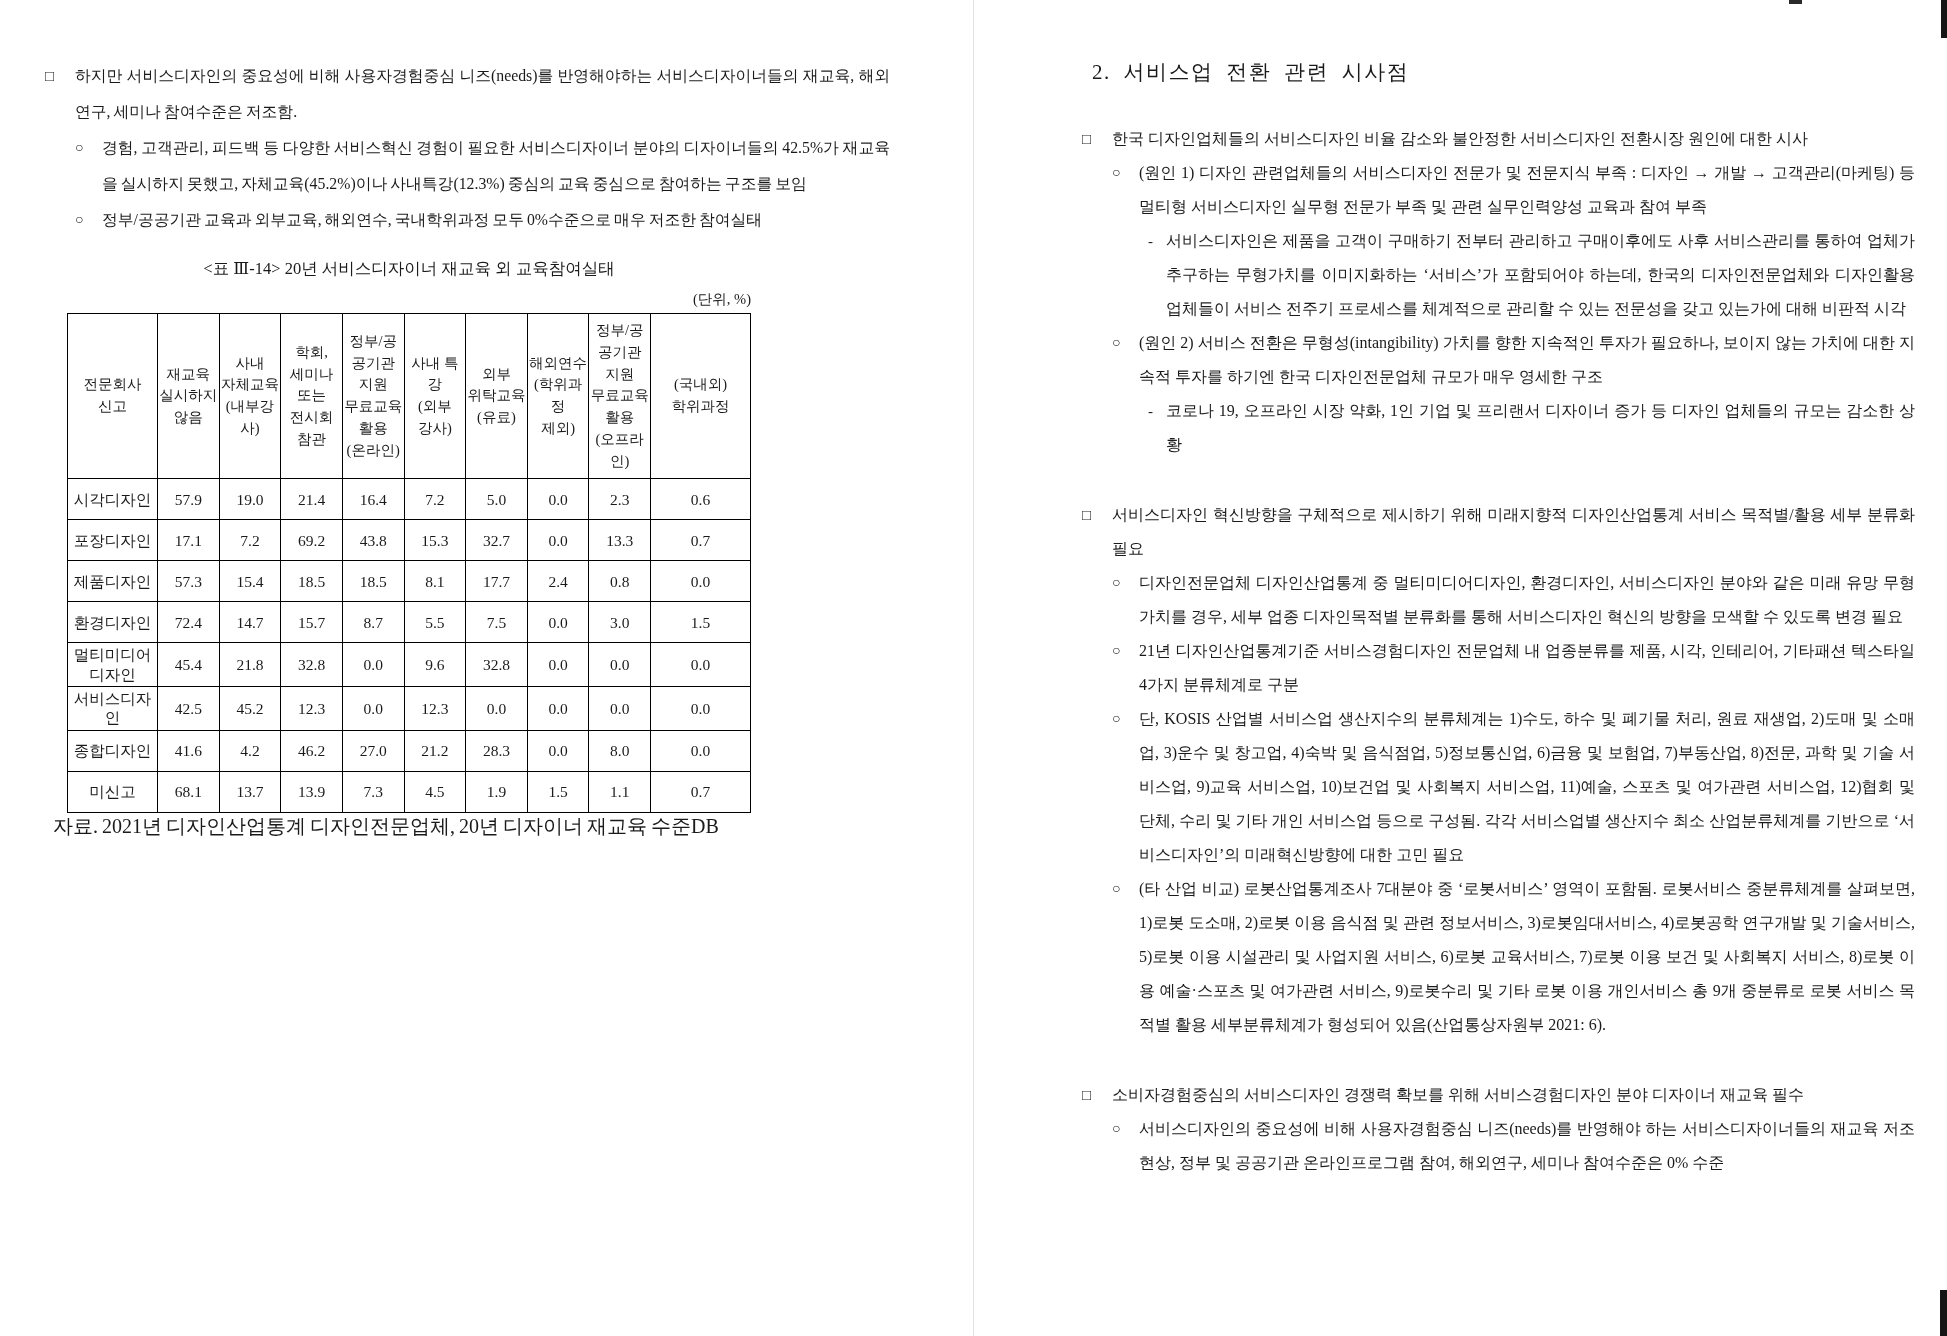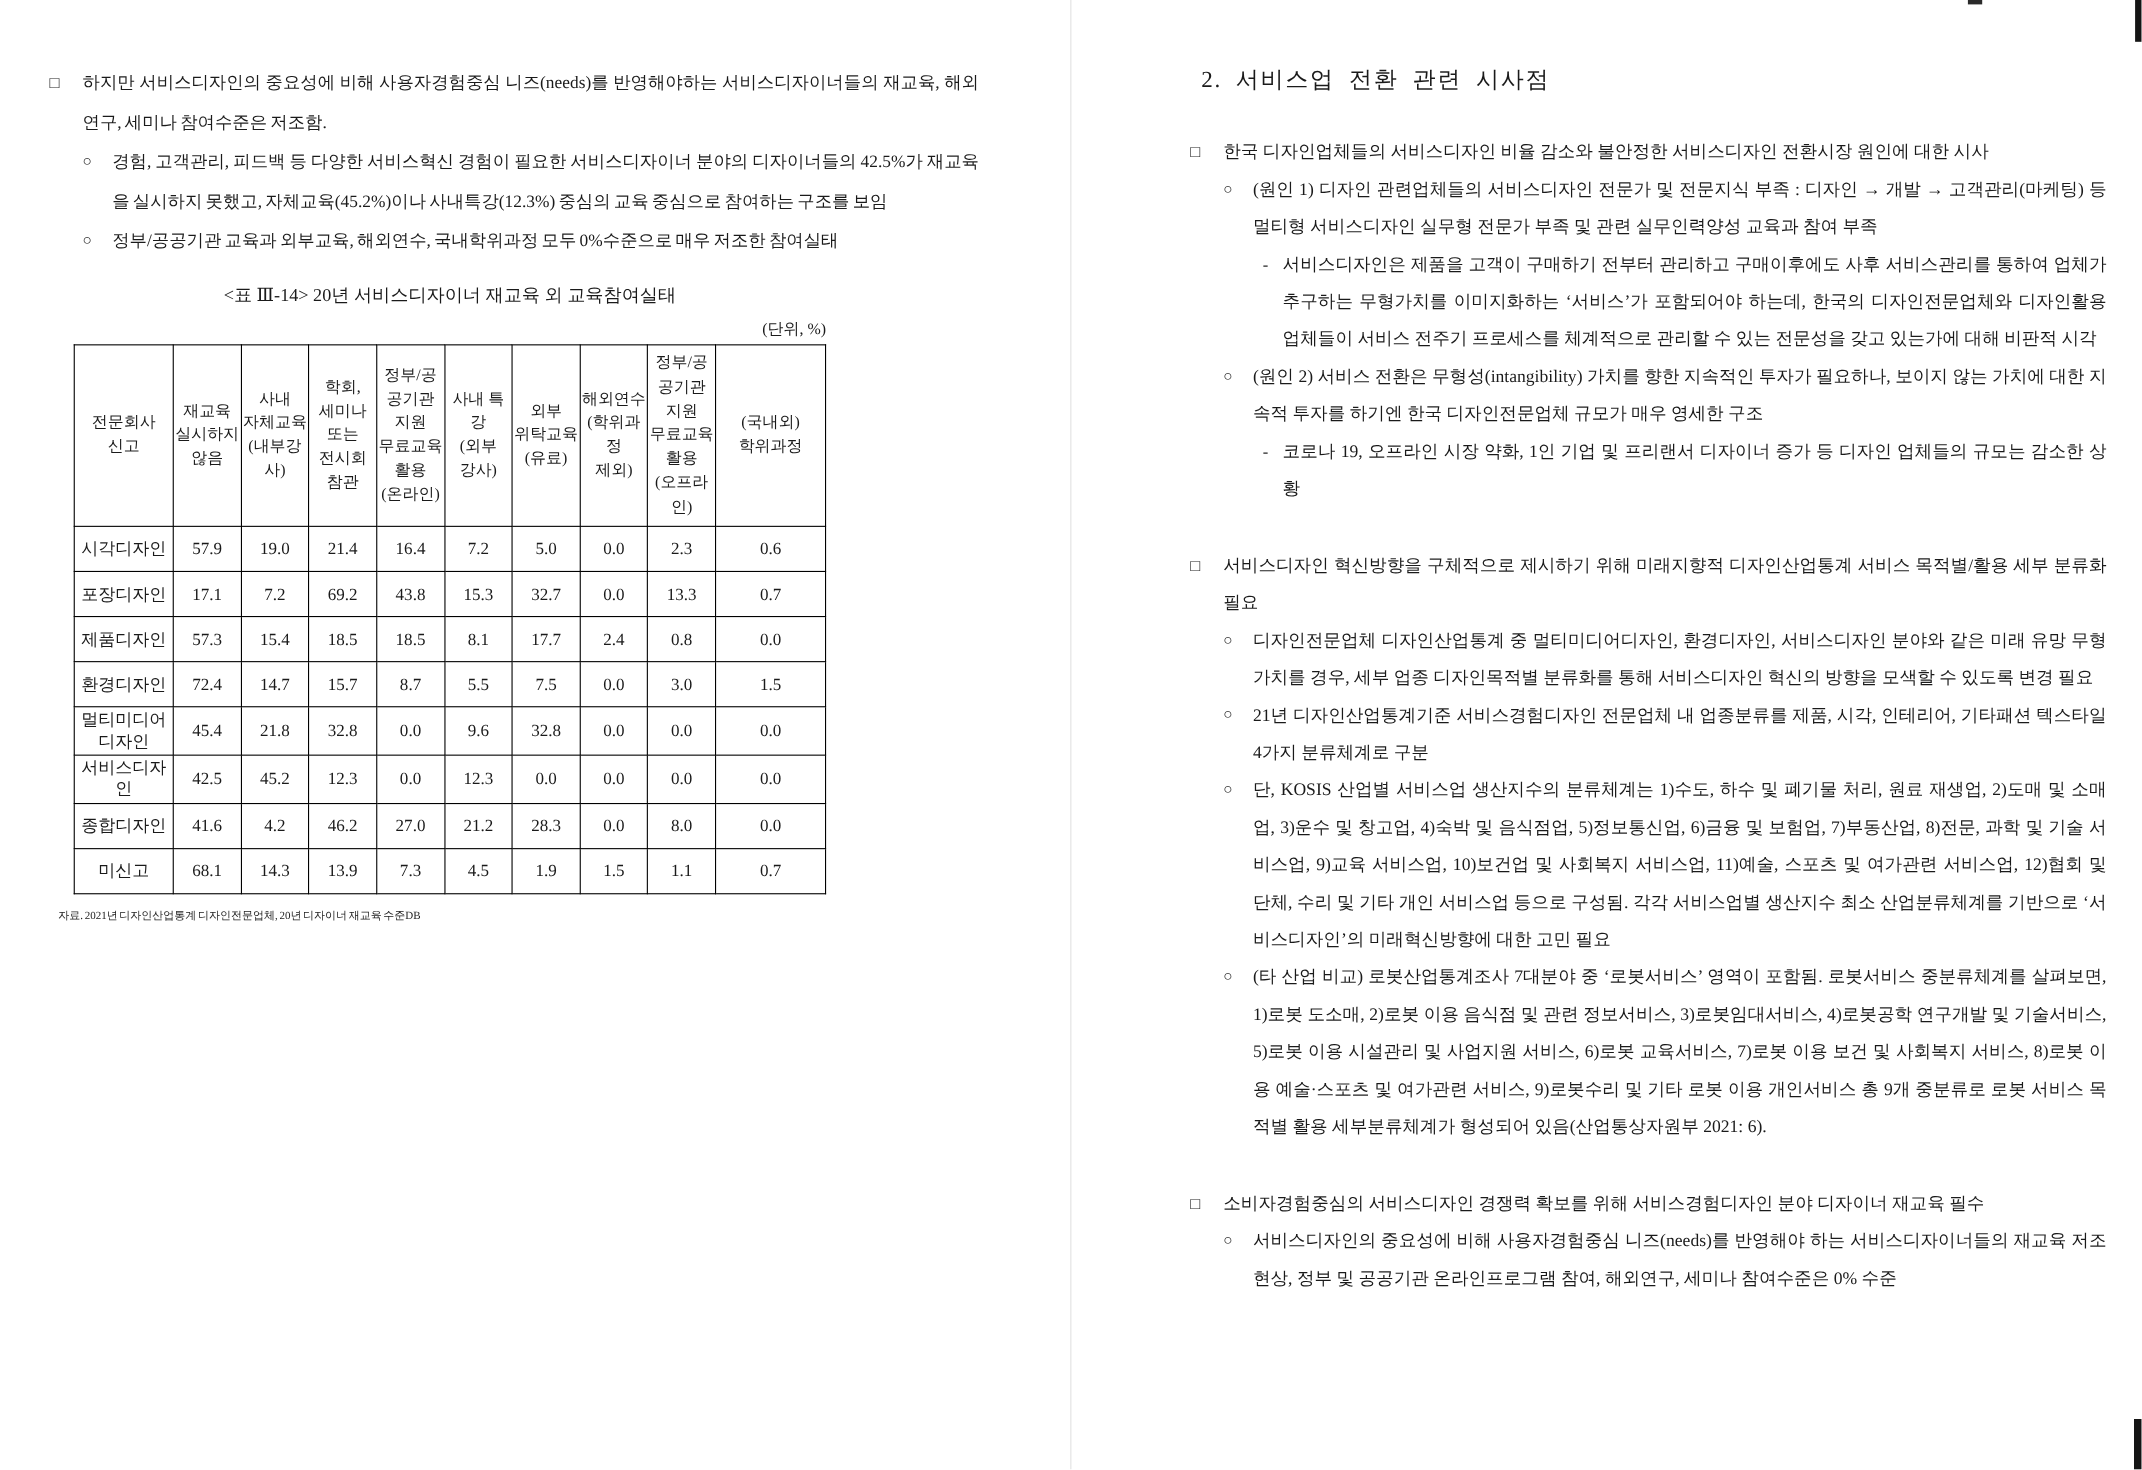--- a/index.html
+++ b/index.html
@@ -32,21 +32,21 @@
   .table-unit  { text-align:right;  font-size:14.5px; margin-bottom:4px; }
   #edu-table { width:100%; border-collapse:collapse; table-layout:fixed; }
   #edu-table th, #edu-table td { border:1.4px solid #000; text-align:center; vertical-align:middle; }
   #edu-table th { font-size:14.5px; font-weight:normal; line-height:1.5; padding:6px 1px; white-space:pre-line; }
   #edu-table td { font-size:15.5px; height:41px; line-height:1.25; padding:2px 1px; }
   #edu-table td.label { white-space:pre-line; }
   col.c0 { width:90px; } col.c9 { width:100px; }
   tr.highlight td { border-top:2px solid var(--hl,#f00); border-bottom:2px solid var(--hl,#f00); }
   tr.highlight td:first-child { border-left:2px solid var(--hl,#f00); }
   tr.highlight td:last-child  { border-right:2px solid var(--hl,#f00); }
-  .table-source { font-size:10px; margin-top:12px; margin-left:-14px; word-spacing:-1px; }
+  .table-source { font-size:20px; margin-left:-14px; word-spacing:-1px; }
 
   .page-number { position:absolute; bottom:18px; left:0; width:100%; text-align:center; font-size:16px; letter-spacing:2px; }
 
   .page-divider { position:absolute; left:973px; top:0; width:1px; height:1336px; background:#e2e2e2; }
   .scan-artifact { position:absolute; background:#151515; }
   .artifact-tr { right:0; top:0; width:6px; height:38px; }
   .artifact-br { right:0; bottom:0; width:7px; height:46px; }
   .artifact-speck { left:1789px; top:0; width:13px; height:4px; background:#2a2a2a; }
 </style>
 </head>
@@ -209,21 +209,21 @@
               <td>27.0</td>
               <td>21.2</td>
               <td>28.3</td>
               <td>0.0</td>
               <td>8.0</td>
               <td>0.0</td>
             </tr>
             <tr>
               <td class="label">미신고</td>
               <td>68.1</td>
-              <td>14.3</td>
+              <td>13.7</td>
               <td>13.9</td>
               <td>7.3</td>
               <td>4.5</td>
               <td>1.9</td>
               <td>1.5</td>
               <td>1.1</td>
               <td>0.7</td>
             </tr>
           </tbody>
         </table>

